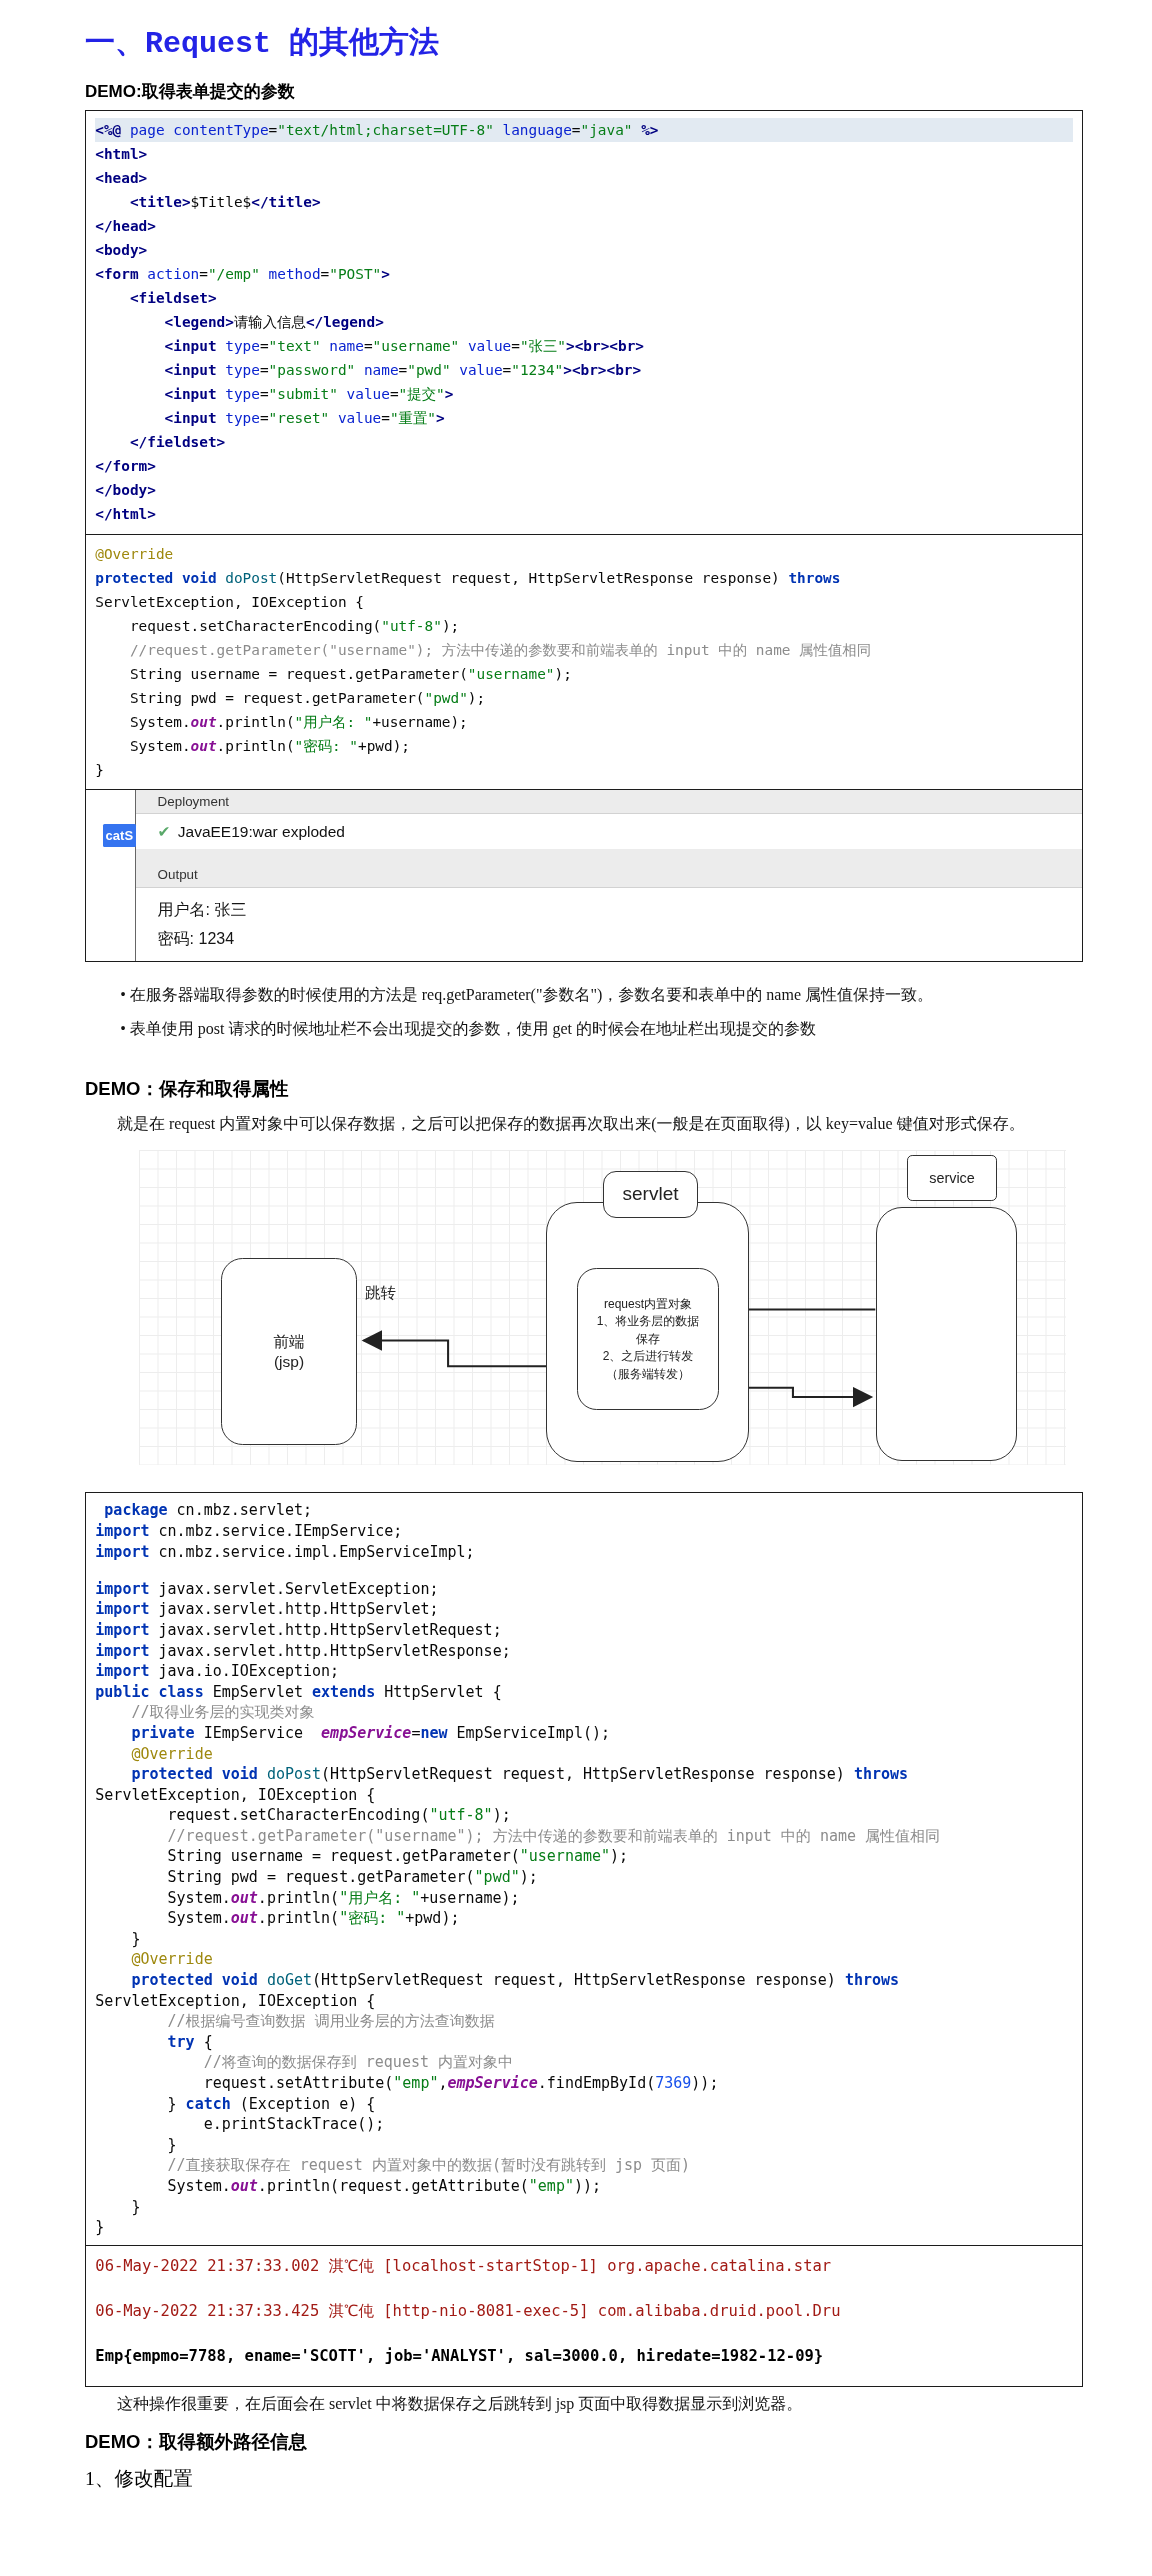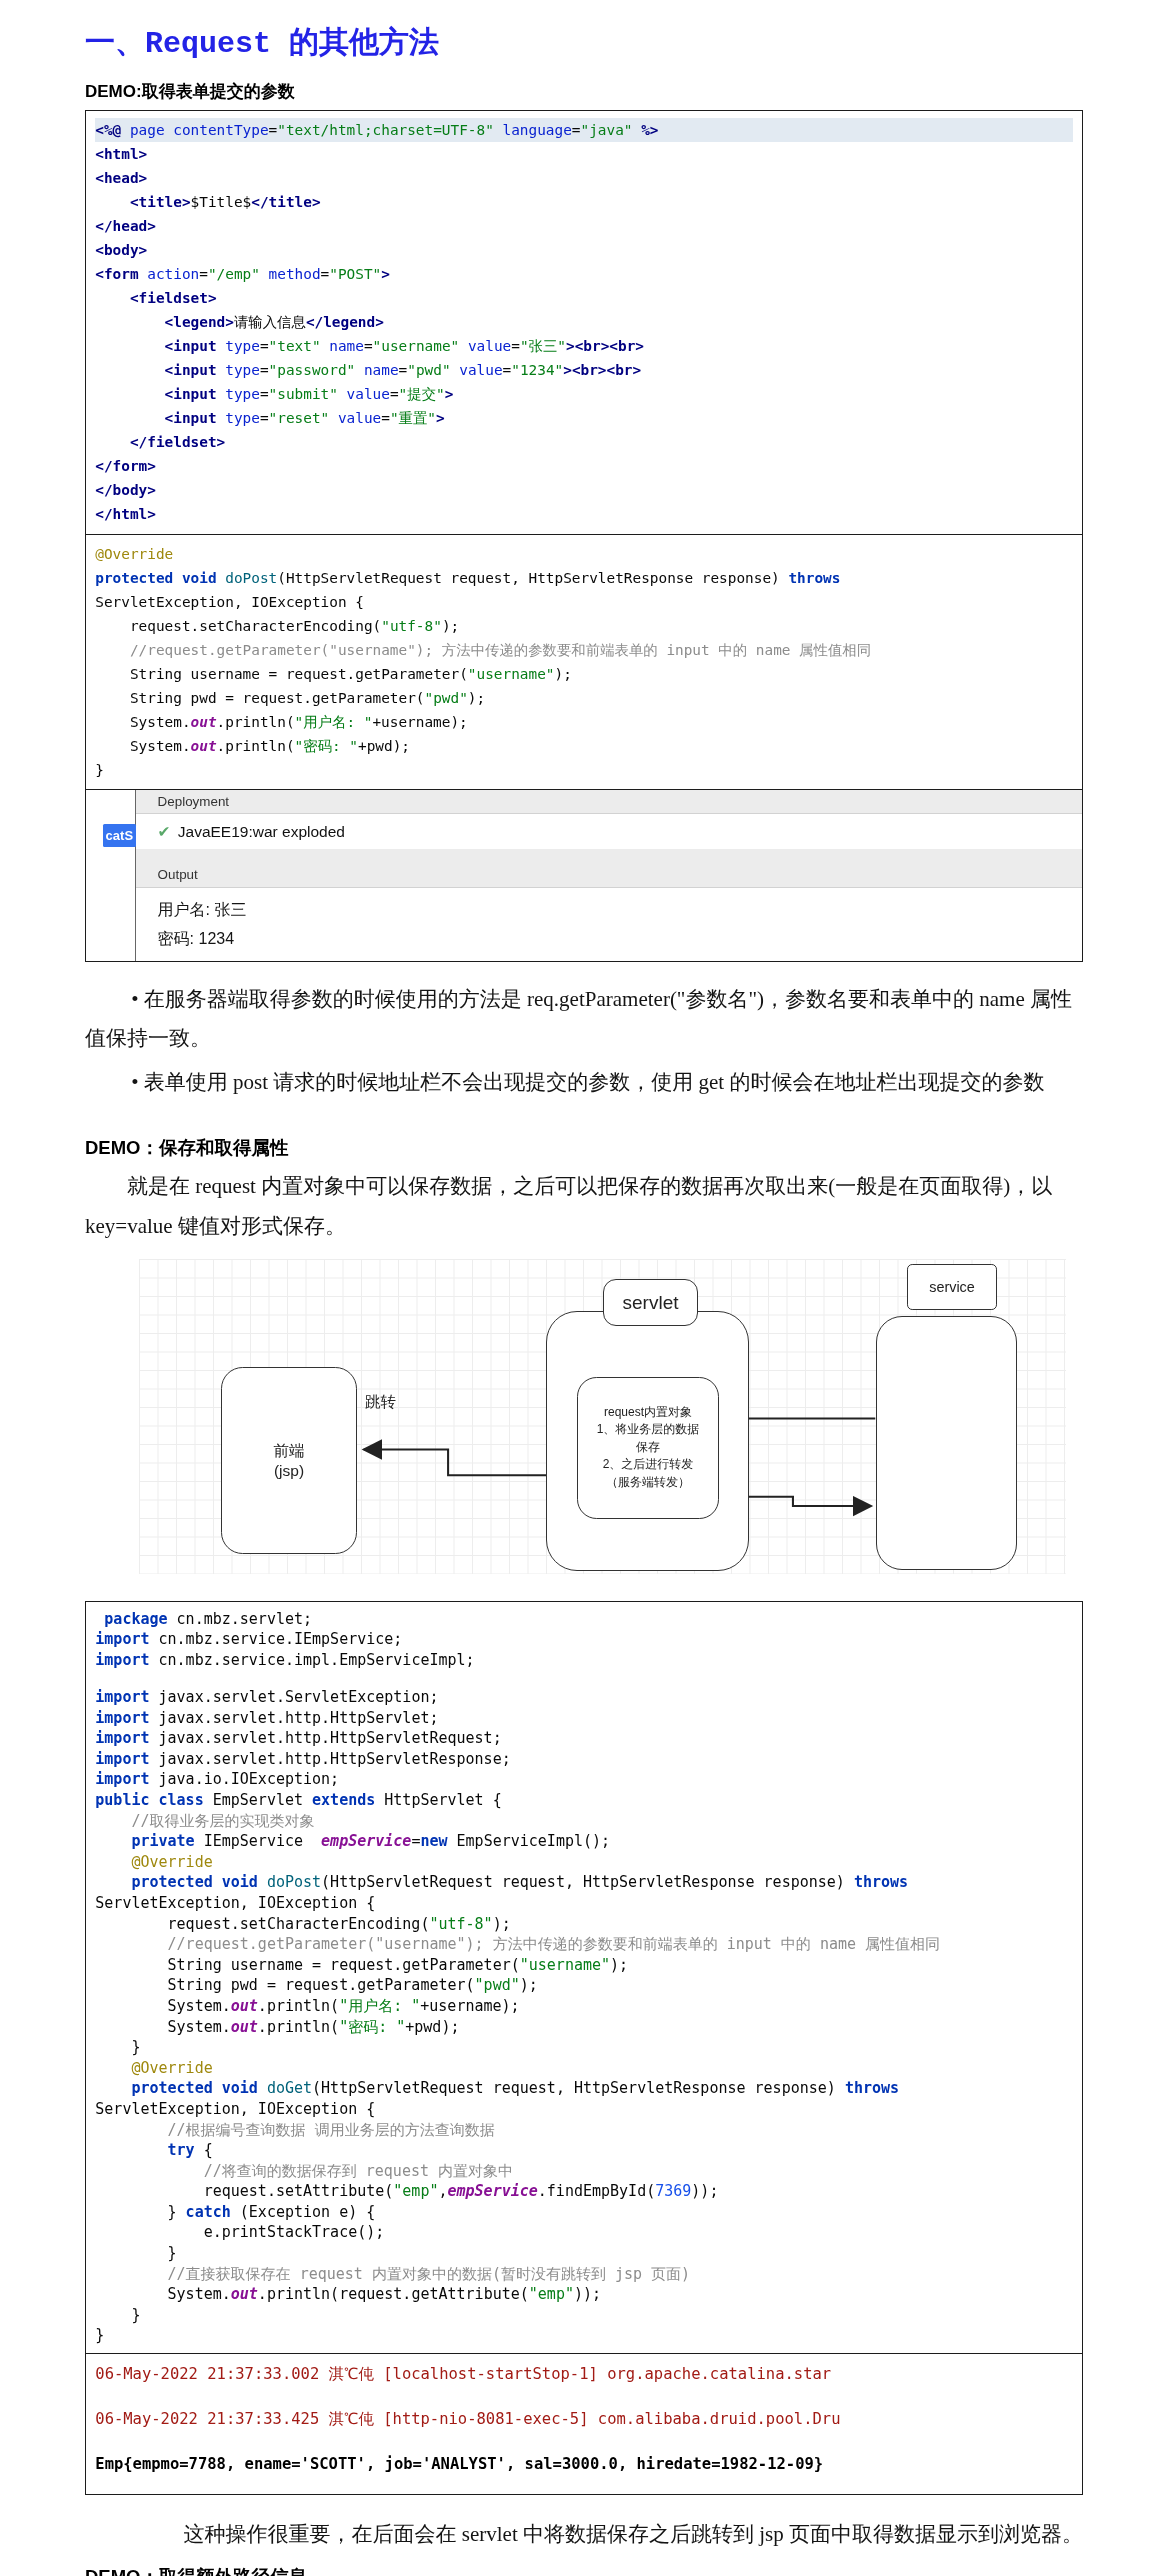--- a/index.html
+++ b/index.html
@@ -7,21 +7,21 @@
   .content{padding:21.6px 70px 0 85px;}
 
   
   .h1{font-family:Liberation Mono, monospace;font-weight:bold;font-size:30px;color:#2323e6;margin:0 0 17.5px 0;}
   .demo-h{font-family:"Liberation Sans",sans-serif;font-size:17px;color:#000;margin:9.3px 0 7.2px 0;}
   .demo-h .lb{font-weight:bold;}
   .demo-h .tx{font-weight:bold;}
   .step-h{font-size:19.6px;margin:11.3px 0 7.2px 0;color:#000;}
 
   
-  .para{font-size:21px;line-height:1.9;margin:4.1px 0;color:#141414;}
+  .para{font-size:16px;line-height:1.9;margin:4.1px 0;color:#141414;}
   .indent2{text-indent:2em;}
   .bullet{text-indent:2.2em;}
 
   
   .codebox{border:1px solid #1c1c1c;background:#fff;padding:7.2px 9.3px;overflow:hidden;
            font-family:"DejaVu Sans Mono","Liberation Mono",monospace;}
   .codebox + .codebox{margin-top:-1px;}
   .cl{white-space:pre;min-height:1.1em;}
   .fs28 .cl{font-size:14.4px;line-height:24px;}
   .fs30 .cl{font-size:15px;line-height:20.6px;}
@@ -207,21 +207,21 @@
       <div class="cl"><span class="tk-pl">    }</span></div>
       <div class="cl"><span class="tk-pl">}</span></div>
     </div>
 
   <div class="codebox fs30c">
       <div class="cl clip-top"><span class="tk-red1">06-May-2022 21:37:33.002 淇℃伅 [localhost-startStop-1] org.apache.catalina.star</span></div>
       <div class="cl"><span class="tk-red1">06-May-2022 21:37:33.425 淇℃伅 [http-nio-8081-exec-5] com.alibaba.druid.pool.Dru</span></div>
       <div class="cl"><span class="tk-b">Emp{empmo=7788, ename='SCOTT', job='ANALYST', sal=3000.0, hiredate=1982-12-09}</span></div>
     </div>
 
-  <p class="para indent2" style="margin-top:20px;text-align:right;">这种操作很重要，在后面会在 servlet 中将数据保存之后跳转到 jsp 页面中取得数据显示到浏览器。</p>
+  <p class="para indent2" style="margin-top:2px;">这种操作很重要，在后面会在 servlet 中将数据保存之后跳转到 jsp 页面中取得数据显示到浏览器。</p>
 
   <div class="demo-h" style="font-size:18.5px;">
     <span class="lb">DEMO：</span><span class="tx">取得额外路径信息</span>
   </div>
 
   <div class="step-h">1、修改配置</div>
 
 </div>
 
 

